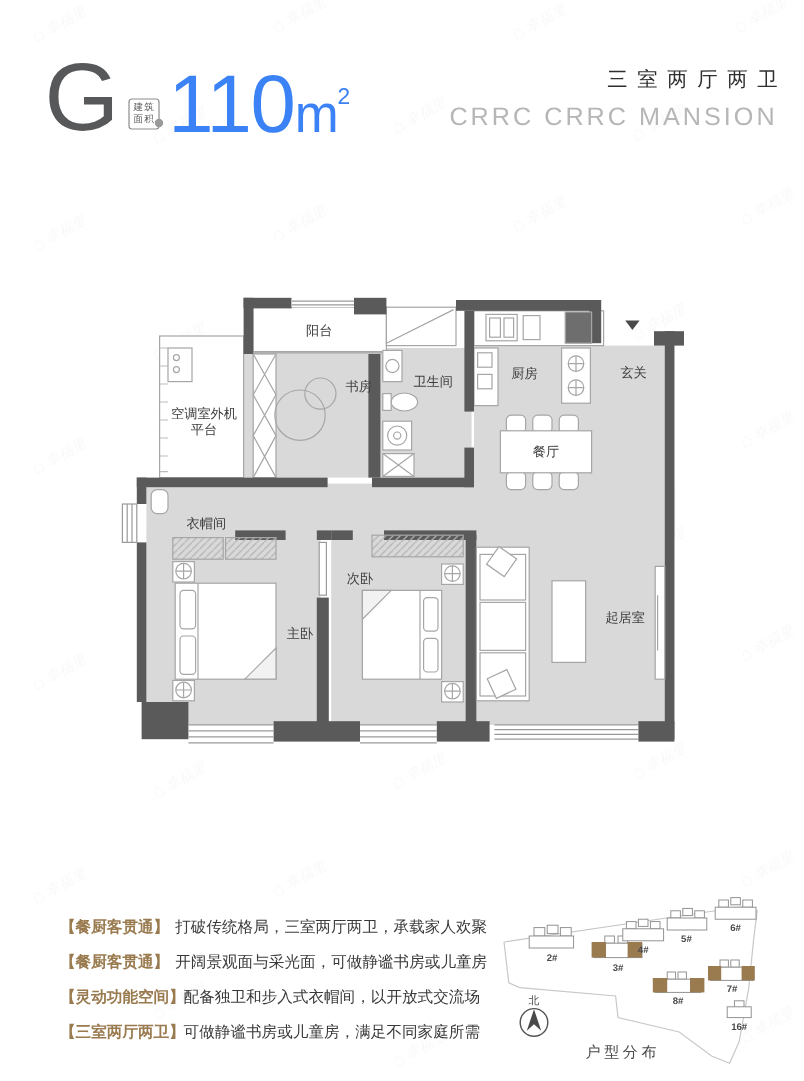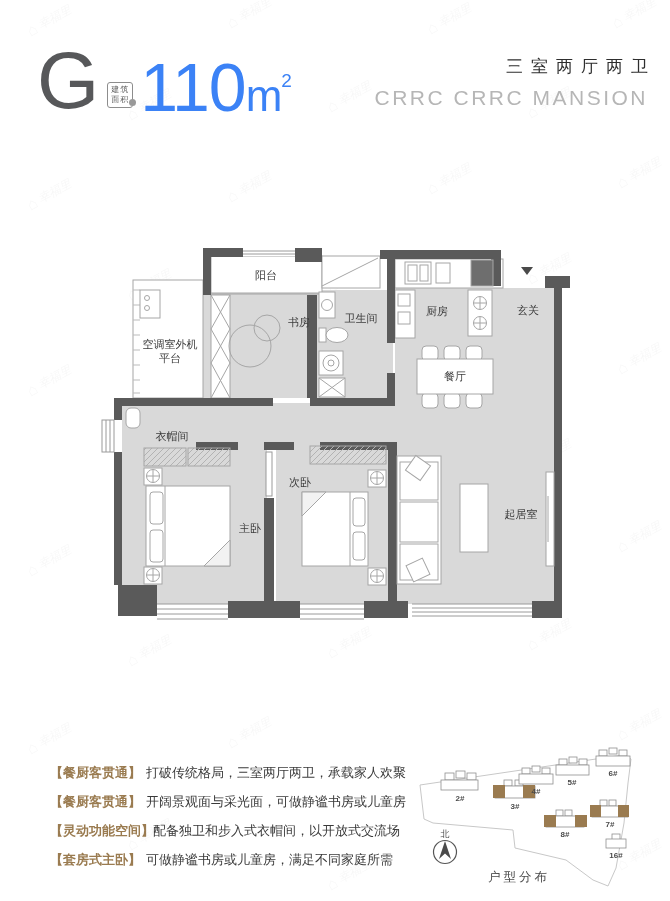--- a/index.html
+++ b/index.html
@@ -380,21 +380,21 @@
   </div>
   <div class="feature-row">
     <span class="feature-tag">【餐厨客贯通】</span>
     <span class="feature-desc">开阔景观面与采光面，可做静谧书房或儿童房</span>
   </div>
   <div class="feature-row">
     <span class="feature-tag">【灵动功能空间】</span>
     <span class="feature-desc">配备独卫和步入式衣帽间，以开放式交流场</span>
   </div>
   <div class="feature-row">
-    <span class="feature-tag">【套房式主卧】</span>
+    <span class="feature-tag">【三室两厅两卫】</span>
     <span class="feature-desc">可做静谧书房或儿童房，满足不同家庭所需</span>
   </div>
 </div>
 
 <svg class="siteplan" width="265" height="172" viewBox="0 0 265 172">
   <path d="M17,62 L220,32 L228,36 L225,60 L221,100 L213,145 L205,163 L190,157 L163,137 L112,125 L110,107 L30,100 L21,96 Z" fill="#ffffff" stroke="#c8c8c8" stroke-width="1"></path>
 
   <g fill="#ffffff" stroke="#8f8f8f" stroke-width="0.8">
 
     <g>

